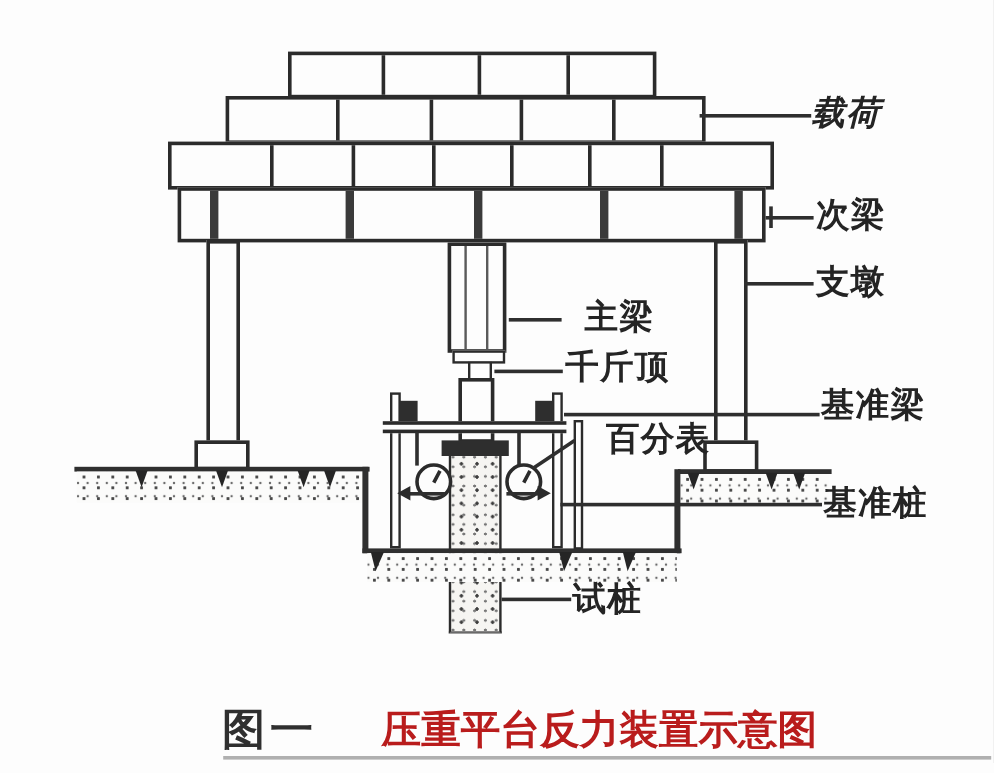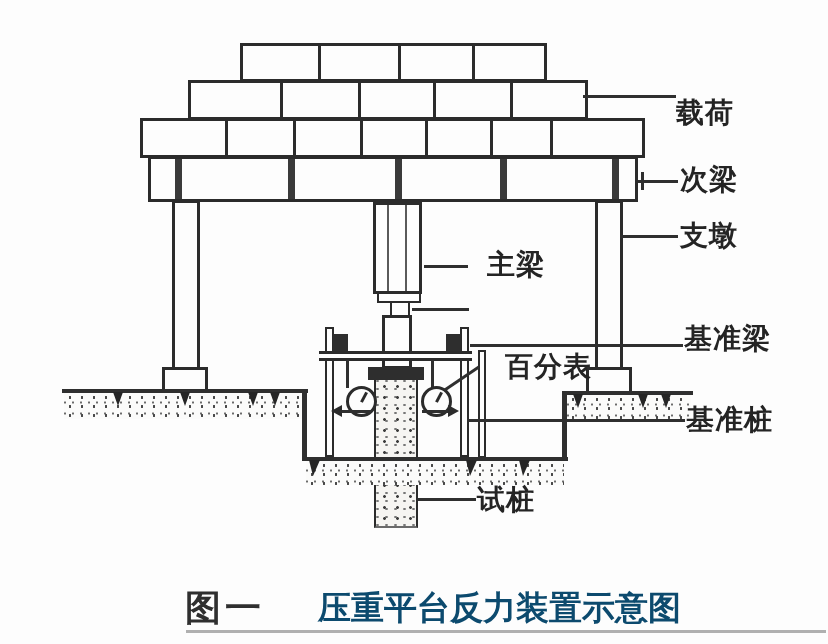--- a/index.html
+++ b/index.html
@@ -56,21 +56,21 @@
     border-top:6px solid transparent;border-bottom:6px solid transparent;
     border-right:11px solid #2b2b2b;
   }
   .ah-right{
     position:absolute;width:0;height:0;
     border-top:6px solid transparent;border-bottom:6px solid transparent;
     border-left:11px solid #2b2b2b;
   }
   #caption-row{position:absolute;top:584px;left:0;width:828px;}
   #caption-prefix{position:absolute;left:185px;top:0;font-size:36px;color:#2f2f2f;font-weight:600;letter-spacing:4px;}
-  #caption-title{position:absolute;left:318px;top:2px;font-size:33px;color:#0c4a6e;font-weight:600;letter-spacing:0px;}
+  #caption-title{position:absolute;left:318px;top:2px;font-size:33px;color:#b91c1c;font-weight:600;letter-spacing:0px;}
   #watermark{position:absolute;left:549px;top:601px;font-size:30px;color:#959595;font-weight:700;
     font-family:"Liberation Sans","DejaVu Sans",sans-serif;letter-spacing:0;}
   #caption-rule{position:absolute;left:186px;top:630px;width:640px;height:3px;background:#b0b0b0;}
   .innerline{position:absolute;top:0;bottom:0;width:2px;background:#5a5a5a;}
 </style>
 </head>
 <body>
 
 <div id="canvas">
 
@@ -162,24 +162,25 @@
   <div class="abs hline" style="left:638px;top:180px;width:40px;"></div>
   <div class="abs vline" style="left:641px;top:172px;height:18px;"></div>
   <div class="abs hline" style="left:620px;top:235px;width:58px;"></div>
   <div class="abs hline" style="left:424px;top:265px;width:44px;"></div>
   <div class="abs hline" style="left:412px;top:308px;width:57px;"></div>
   <div class="abs hline" style="left:444px;top:389px;width:42px;transform:rotate(-34deg);transform-origin:0 50%;"></div>
   <div class="abs hline" style="left:470px;top:344px;width:213px;"></div>
   <div class="abs hline" style="left:467px;top:419px;width:218px;"></div>
   <div class="abs hline" style="left:418px;top:498px;width:58px;"></div>
 
-  <div class="label" style="left:676px;top:98px;">载荷</div>
+  <div class="label" style="left:676px;top:80px;font-style:italic;">载荷</div>
   <div class="label" style="left:680px;top:165px;">次梁</div>
   <div class="label" style="left:680px;top:221px;">支墩</div>
   <div class="label" style="left:469px;top:250px;margin-left:18px;">主梁</div>
+  <div class="label" style="left:471px;top:292px;">千斤顶</div>
   <div class="label" style="left:505px;top:352px;">百分表</div>
   <div class="label" style="left:686px;top:405px;">基准桩</div>
   <div class="label" style="left:684px;top:324px;">基准梁</div>
   <div class="label" style="left:477px;top:485px;text-align:right;">试桩</div>
 
   <div id="caption-row">
     <span id="caption-prefix">图一</span>
     <span id="caption-title">压重平台反力装置示意图</span>
   </div>
   <div id="caption-rule"></div>

